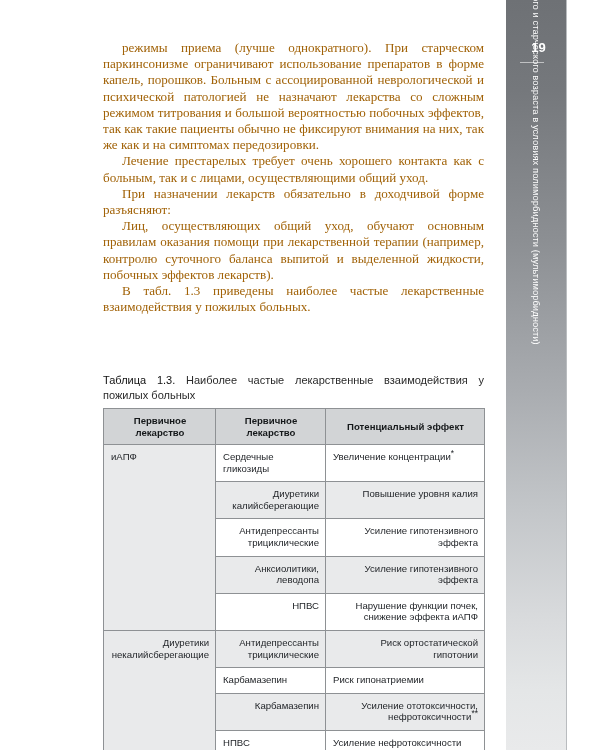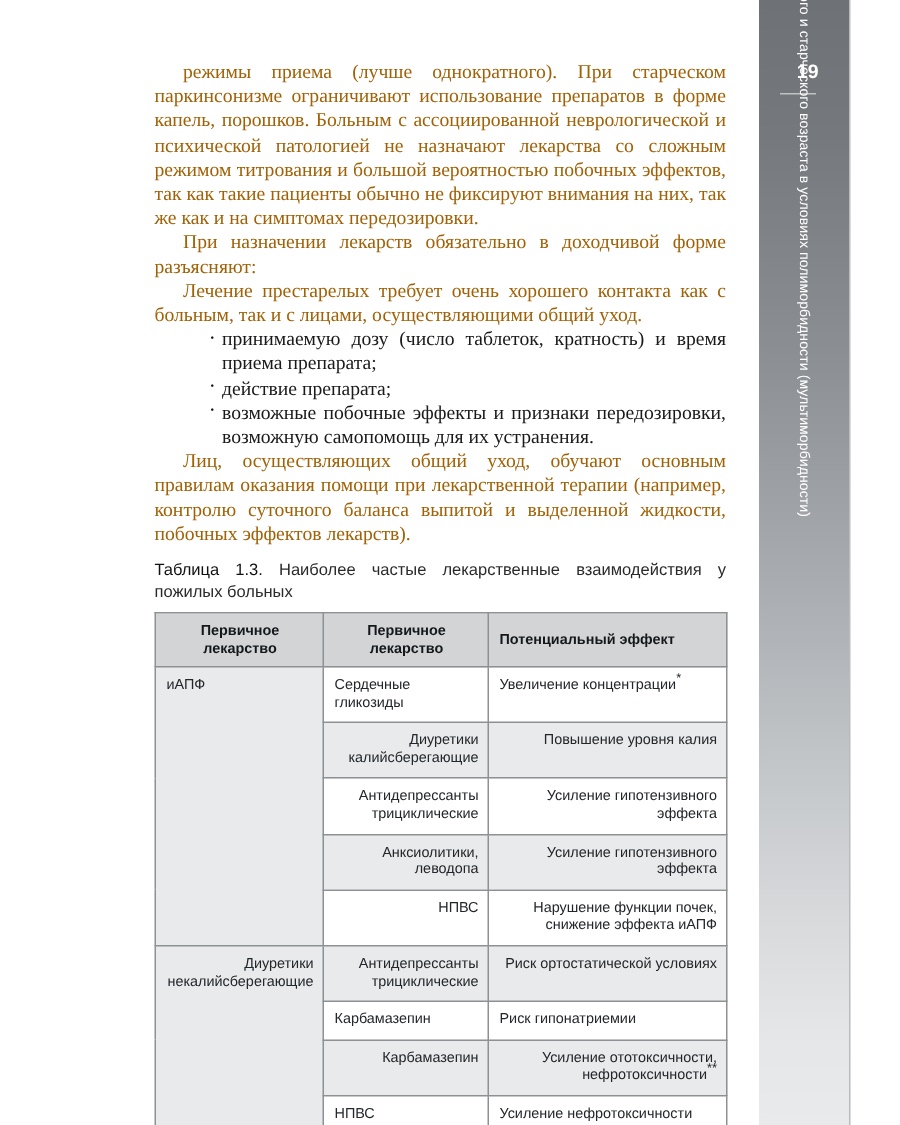--- a/index.html
+++ b/index.html
@@ -160,21 +160,21 @@
     font-size: 9.6px;
     font-weight: bold;
     color: #15181a;
     padding: 6px 6px 6px 7px;
     text-align: center;
     line-height: 11.5px;
     height: 15px;
     vertical-align: middle;
   }
   #interaction-table th.center {
-    text-align: left;
+    text-align: center;
   }
   #interaction-table td {
     border: 1px solid #8e9194;
     font-size: 9.6px;
     color: #23262a;
     padding: 6px 6px 7px 7px;
     vertical-align: top;
     line-height: 11.6px;
   }
   #interaction-table td.group-cell {
@@ -196,30 +196,26 @@
 <div id="chapter-tab">
   <div class="tab-inner">
     <div id="tab-page-number">19</div>
     <div id="tab-rule"></div>
     <div id="tab-chapter-title">1.4. Особенности проведения терапии у пациентов пожилого и старческого возраста в условиях полиморбидности (мультиморбидности)</div>
   </div>
 </div>
 
 <div id="text-column">
   <p class="para">режимы приема (лучше однократного). При старческом паркинсонизме ограничивают использование препаратов в форме капель, порошков. Больным с ассоциированной неврологической и психической патологией не назначают лекарства со сложным режимом титрования и большой вероятностью побочных эффектов, так как такие пациенты обычно не фиксируют внимания на них, так же как и на симптомах передозировки.</p>
+  <p class="para">Лечение престарелых требует очень хорошего контакта как с больным, так и с лицами, осуществляющими общий уход.</p>
   <p class="para">При назначении лекарств обязательно в доходчивой форме разъясняют:</p>
-  <p class="para">Лечение престарелых требует очень хорошего контакта как с больным, так и с лицами, осуществляющими общий уход.</p>
-
-  <ul class="bullets">
-    <li>принимаемую дозу (число таблеток, кратность) и время приема препарата;</li>
-    <li>действие препарата;</li>
-    <li>возможные побочные эффекты и признаки передозировки, возможную самопомощь для их устранения.</li>
-  </ul>
+
 
   <p class="para">Лиц, осуществляющих общий уход, обучают основным правилам оказания помощи при лекарственной терапии (например, контролю суточного баланса выпитой и выделенной жидкости, побочных эффектов лекарств).</p>
+  <p class="para">В табл. 1.3 приведены наиболее частые лекарственные взаимодействия у пожилых больных.</p>
 </div>
 
 <div id="table-caption">
   <span class="cap-label">Таблица 1.3.</span><span> Наиболее частые лекарственные взаимодействия у пожилых больных</span>
 </div>
 
 <table id="interaction-table">
   <colgroup>
     <col class="c1">
       <col class="c2">
@@ -252,21 +248,21 @@
       <td class="shaded"><span>Усиление гипотензивного эффекта</span><span class="sup"></span></td>
     </tr>
     <tr class="r-tall">
       <td>НПВС</td>
       <td><span>Нарушение функции почек, снижение эффекта иАПФ</span><span class="sup"></span></td>
     </tr>
 
     <tr class="r-tall">
       <td class="group-cell" rowspan="4">Диуретики некалийсберегающие</td>
       <td class="shaded">Антидепрессанты трициклические</td>
-      <td class="shaded"><span>Риск ортостатической условиях</span><span class="sup"></span></td>
+      <td class="shaded"><span>Риск ортостатической гипотонии</span><span class="sup"></span></td>
     </tr>
     <tr>
       <td>Карбамазепин</td>
       <td><span>Риск гипонатриемии</span><span class="sup"></span></td>
     </tr>
     <tr class="r-tall">
       <td class="shaded">Карбамазепин</td>
       <td class="shaded"><span>Усиление ототоксичности, нефротоксичности</span><span class="sup">**</span></td>
     </tr>
     <tr>

